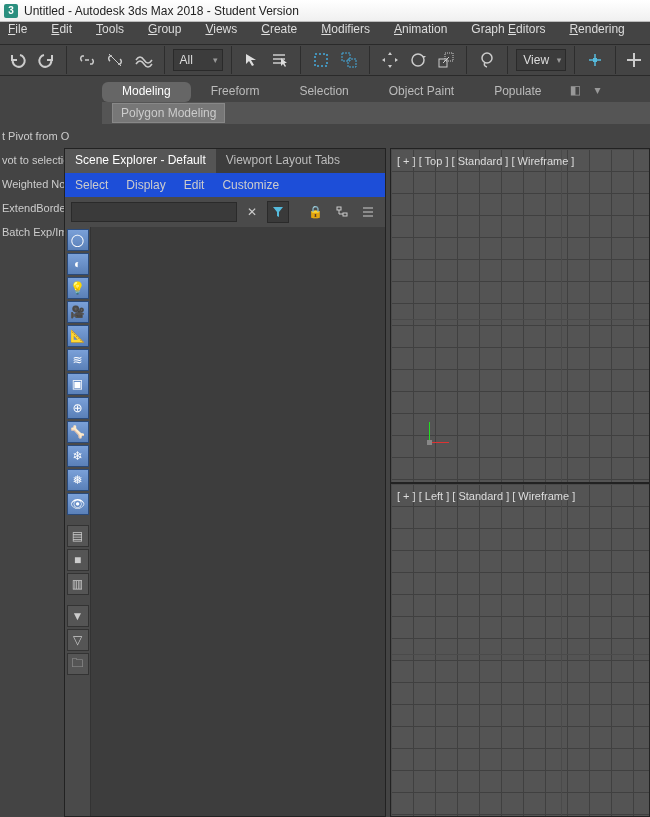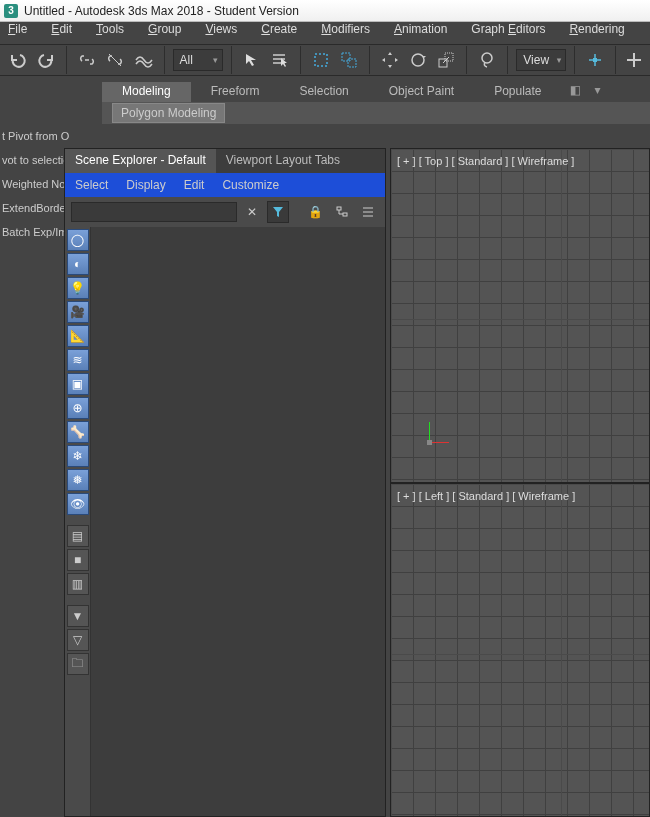--- a/index.html
+++ b/index.html
@@ -51,21 +51,21 @@
   background-size: 100% 170px, 170px 100%, 22px 22px, 22px 22px;
 }
 .vplabel { position: absolute; top: 6px; left: 6px; color: #ddd; font-size: 11px; }
 .axis { position: absolute; width: 30px; height: 30px; }
 .axis .y { position: absolute; left: 10px; top: 0; width: 1px; height: 20px; background: #2d2; }
 .axis .x { position: absolute; left: 10px; top: 20px; width: 20px; height: 1px; background: #d33; }
 .axis .o { position: absolute; left: 8px; top: 18px; width: 5px; height: 5px; background: #888; }
 
 .ribbonwrap { position: absolute; left: 102px; top: 82px; right: 0; }
 .rtabs { height: 20px; display: flex; background: #444; gap: 0; }
-.rtab { padding: 2px 20px; color: #bbb; }
+.rtab { padding: 2px 20px; color: #bbb; border-radius: 6px; }
 .rtab.active { background: #666; color: #fff; }
 .rsmallicon { width: 16px; height: 16px; color:#999; margin-left:6px; display:flex; align-items:center; justify-content:center; }
 
 svg { display: block; }
 </style>
 </head>
 <body>
 
 <div class="titlebar">
   <div class="icon3">3</div>

